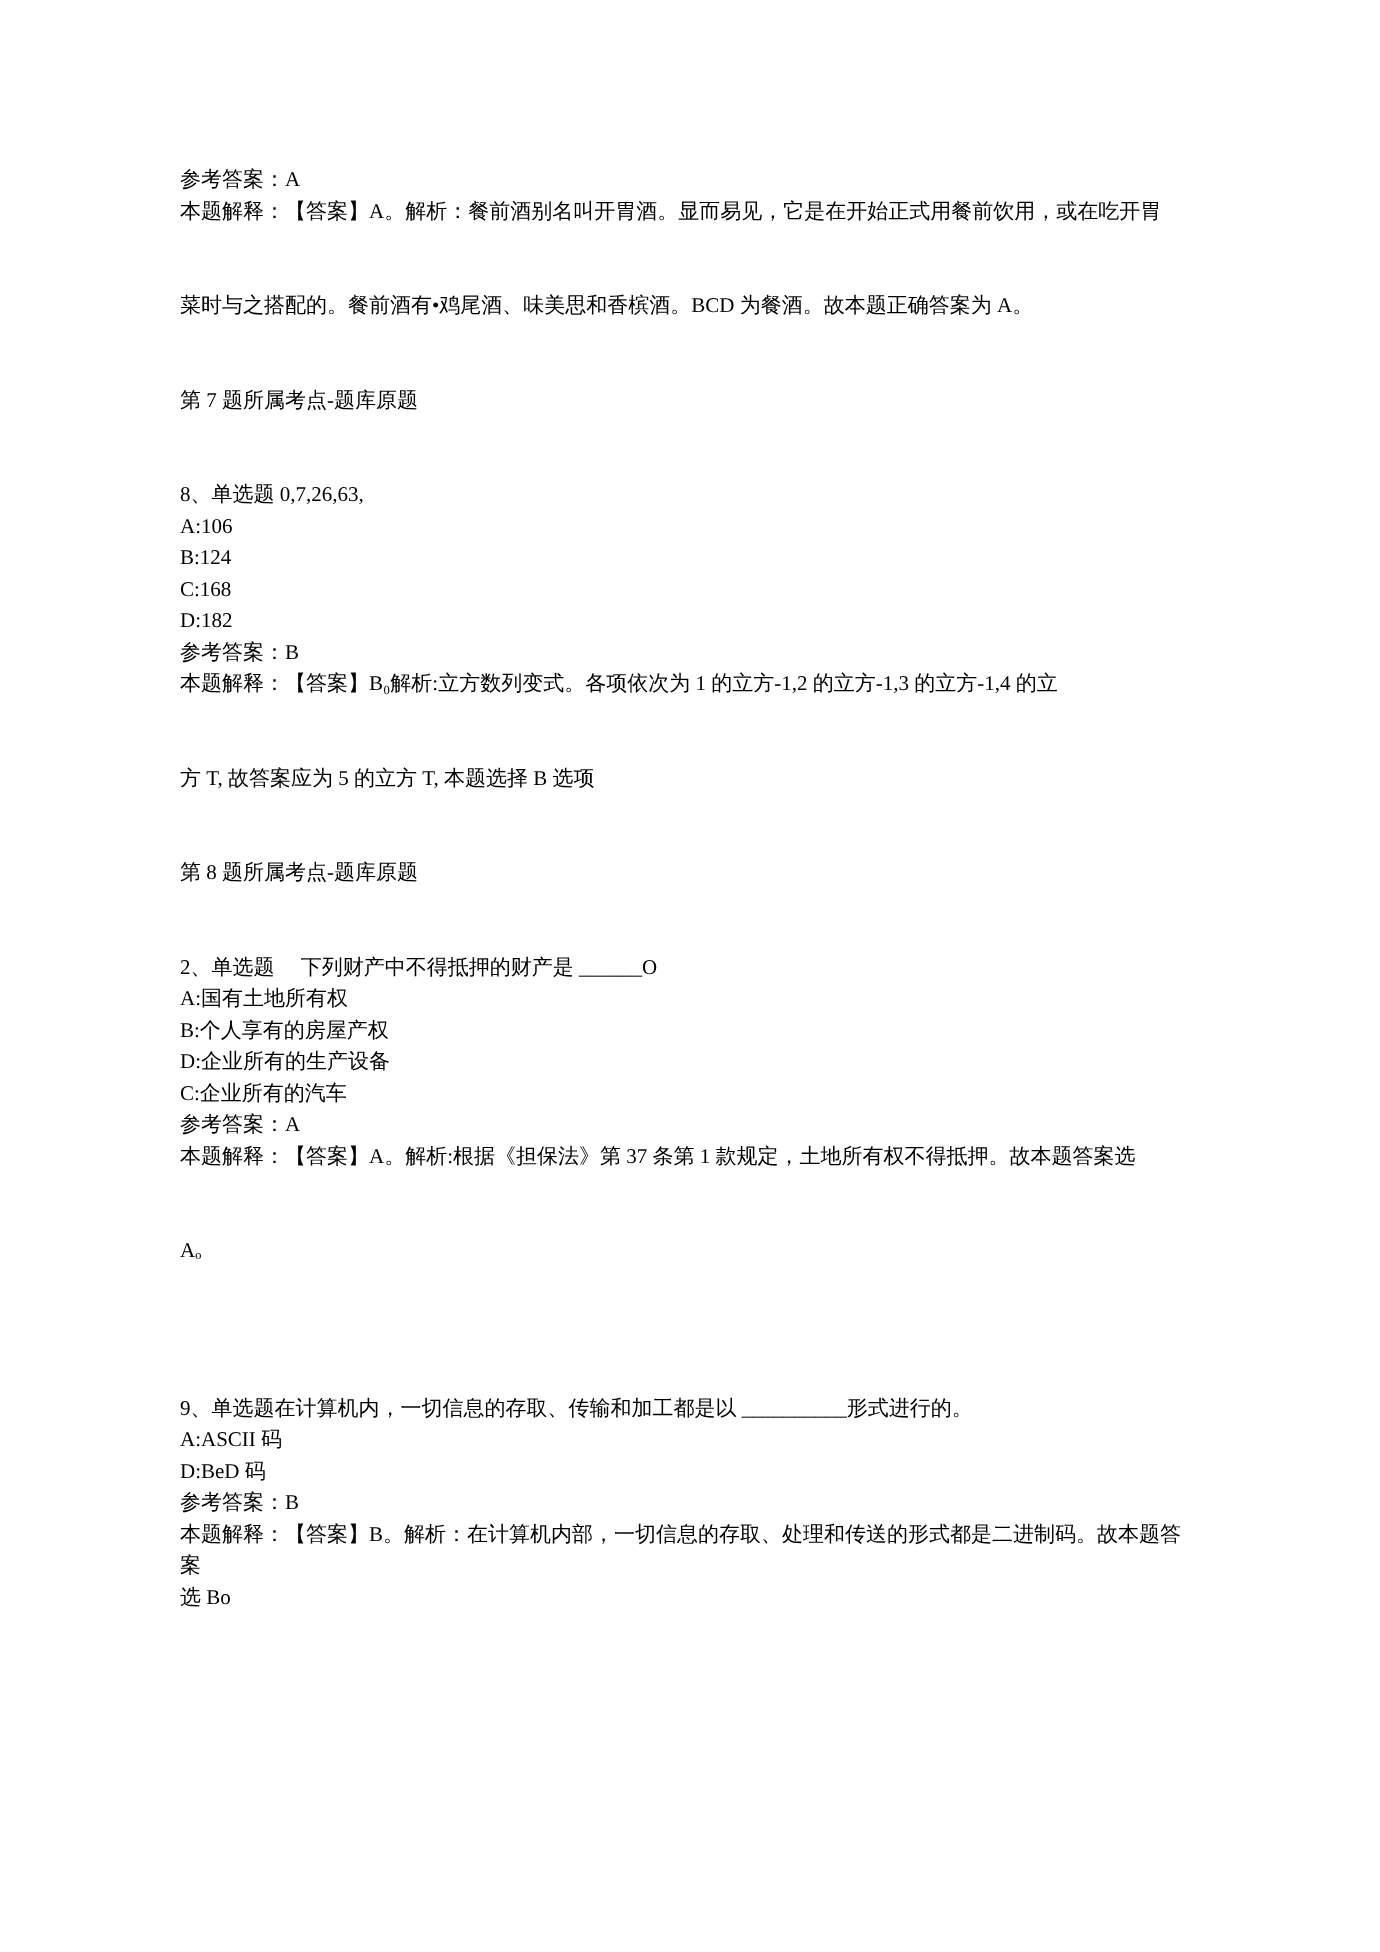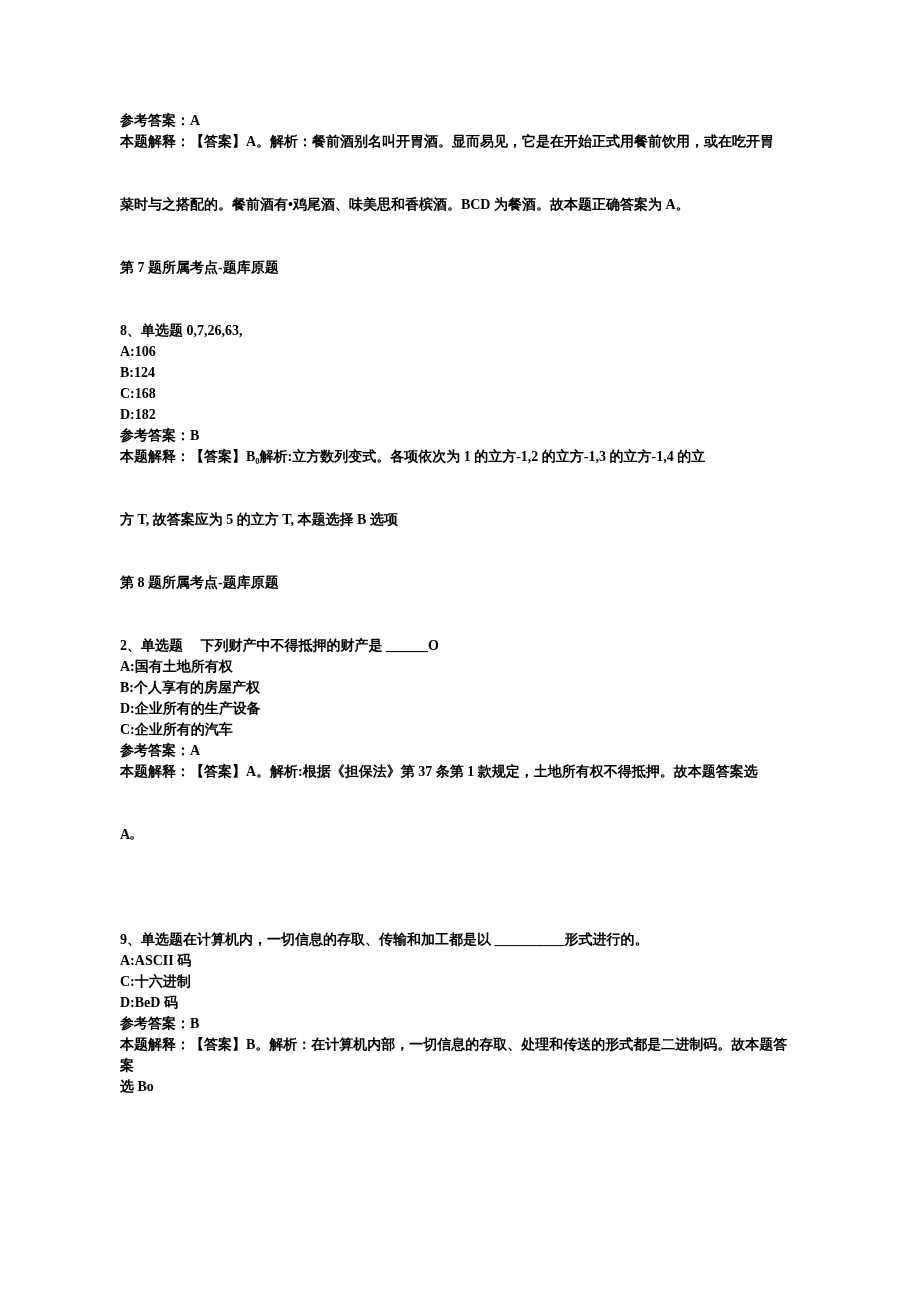--- a/index.html
+++ b/index.html
@@ -11,21 +11,20 @@
       line-height: 1.5;
       color: #000000;
       width: 920px;
     }
     .content {
       padding: 110px 120px 60px 120px;
     }
     .para {
       margin: 0;
       padding: 0;
-      font-weight: bold;
     }
     .spacer-lg {
       height: 42px;
     }
   </style>
 </head>
 <body>
 
 <div class="content">
 
@@ -60,19 +59,18 @@
   <p class="para">参考答案：A</p>
   <p class="para">本题解释：【答案】A。解析:根据《担保法》第 37 条第 1 款规定，土地所有权不得抵押。故本题答案选</p>
   <div class="spacer-lg"></div>
   <p class="para">Aₒ</p>
   <div class="spacer-lg"></div>
 
   <div class="spacer-lg"></div>
 
   <p class="para">9、单选题在计算机内，一切信息的存取、传输和加工都是以 __________形式进行的。</p>
   <p class="para">A:ASCII 码</p>
-  <p class="para">C:十六进制</p>
   <p class="para">D:BeD 码</p>
   <p class="para">参考答案：B</p>
   <p class="para">本题解释：【答案】B。解析：在计算机内部，一切信息的存取、处理和传送的形式都是二进制码。故本题答案</p>
   <p class="para">选 Bo</p>
 
 </div>
 
 </body></html>

